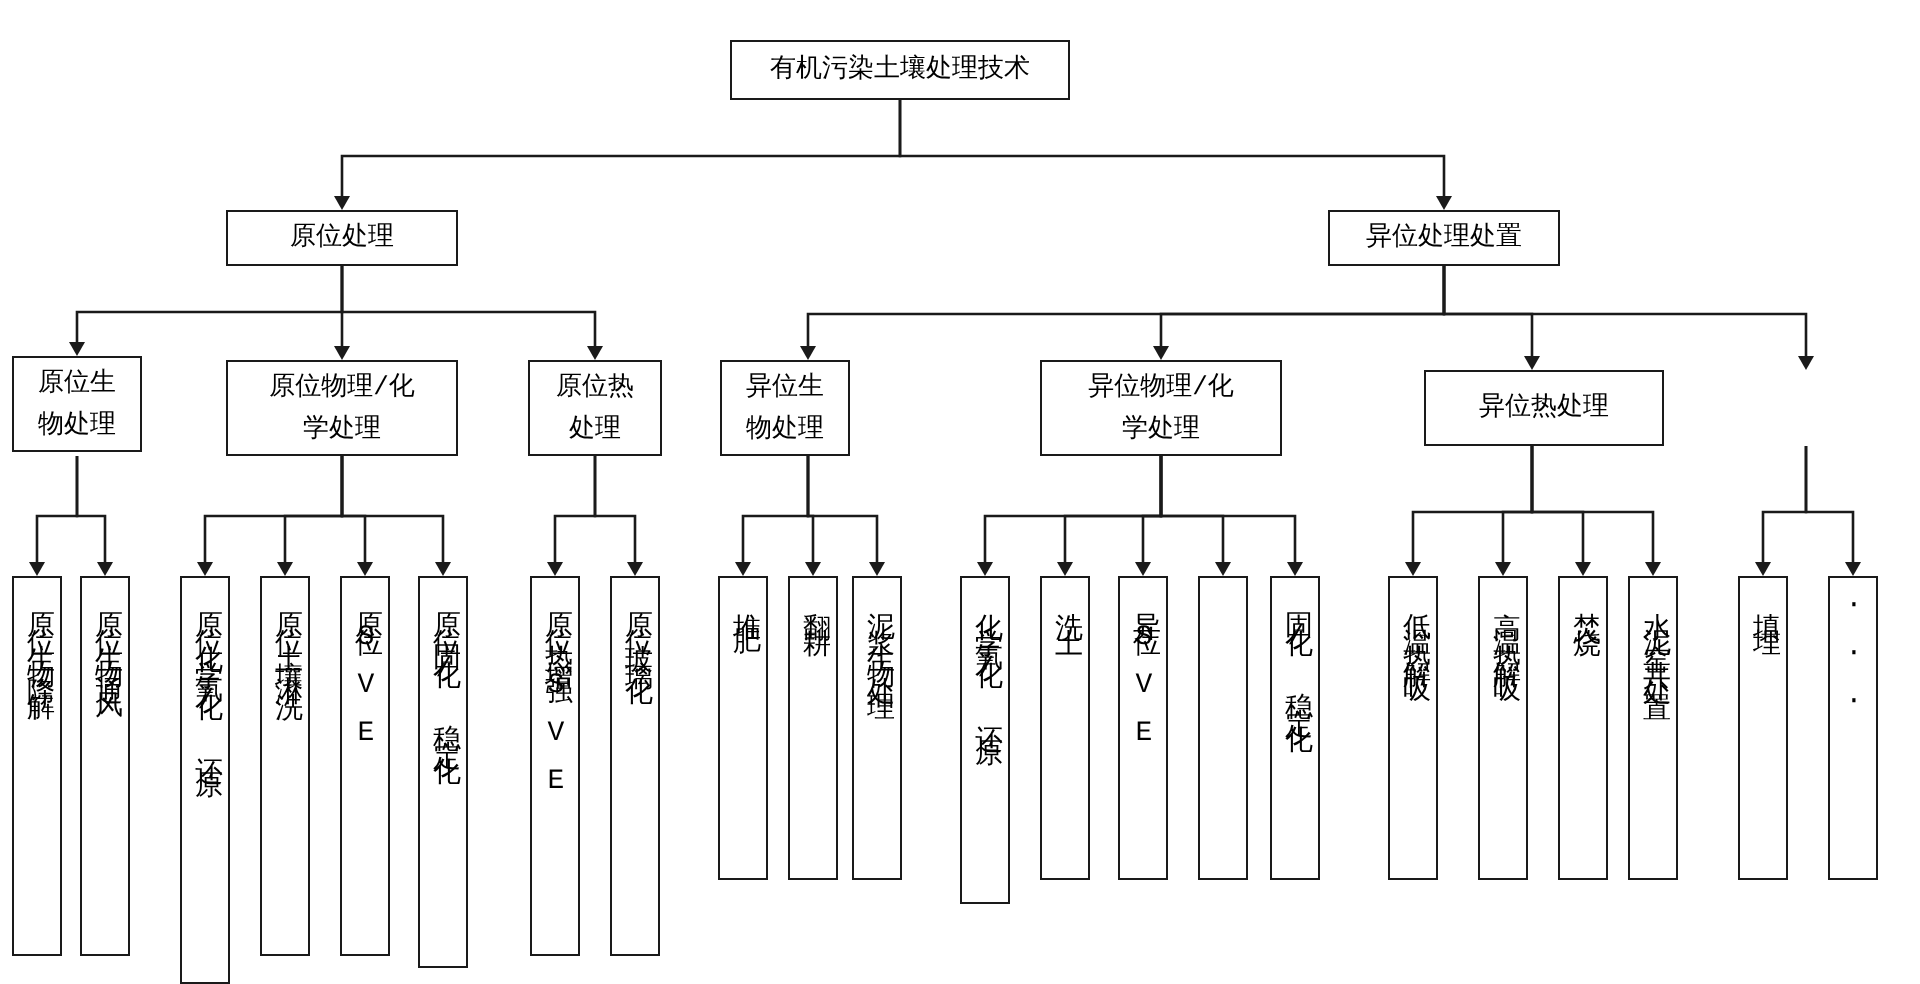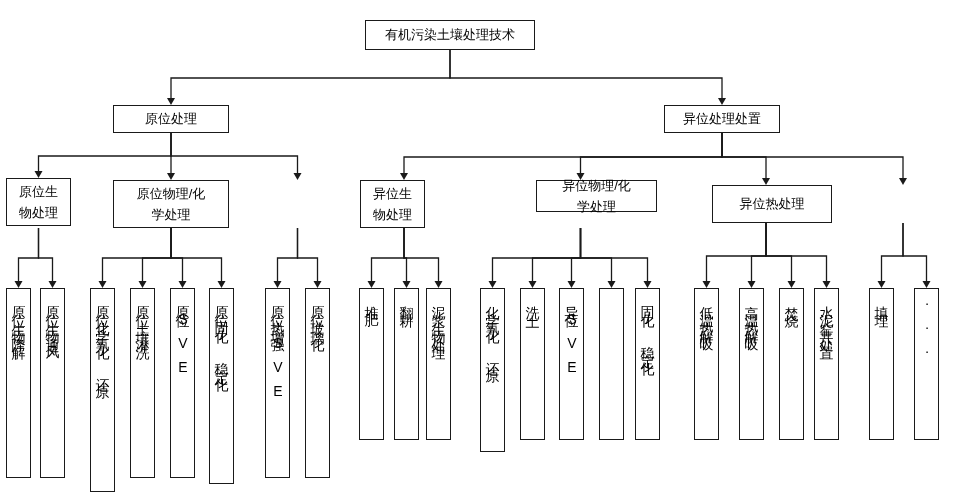--- a/index.html
+++ b/index.html
@@ -2,21 +2,21 @@
 <html><head>
 <meta charset="utf-8">
 <style>
   html, body { margin: 0; padding: 0; background: #ffffff; }
   * { box-sizing: border-box; }
   #canvas {
     position: relative;
     width: 960px;
     height: 492px;
     background: #ffffff;
-    font-family: Liberation Sans, sans-serif;
+    font-family: Liberation Mono, monospace;
     color: #000;
     overflow: hidden;
   }
   #connectors {
     position: absolute;
     left: 0; top: 0;
     width: 960px; height: 492px;
     pointer-events: none;
   }
   .hbox {
@@ -115,24 +115,26 @@
 
   <div class="hbox" style="left:365px;top:20px;width:170px;height:30px">有机污染土壤处理技术</div>
 
   <div class="hbox" style="left:664px;top:105px;width:116px;height:28px">异位处理处置</div>
   <div class="hbox" style="left:113px;top:105px;width:116px;height:28px">原位处理</div>
 
   <div class="hbox" style="left:6px;top:178px;width:65px;height:48px">原位生
 物处理</div>
   <div class="hbox" style="left:113px;top:180px;width:116px;height:48px">原位物理/化
 学处理</div>
+  <div class="hbox" style="left:264px;top:180px;width:67px;height:48px">原位热
+处理</div>
 
   <div class="hbox" style="left:360px;top:180px;width:65px;height:48px">异位生
 物处理</div>
-  <div class="hbox" style="left:536px;top:180px;width:121px;height:32px">异位物理/化
+  <div class="hbox" style="left:520px;top:180px;width:121px;height:48px">异位物理/化
 学处理</div>
   <div class="hbox" style="left:712px;top:185px;width:120px;height:38px">异位热处理</div>
 
   <div class="vbox" style="left:6px;top:288px;height:190px">原位生物降解</div>
   <div class="vbox" style="left:40px;top:288px;height:190px">原位生物通风</div>
 
   <div class="vbox" style="left:90px;top:288px;height:204px">原位化学氧化/还原</div>
   <div class="vbox" style="left:130px;top:288px;height:190px">原位土壤淋洗</div>
   <div class="vbox" style="left:170px;top:288px;height:190px">原位SVE</div>
   <div class="vbox" style="left:209px;top:288px;height:196px">原位固化/稳定化</div>

